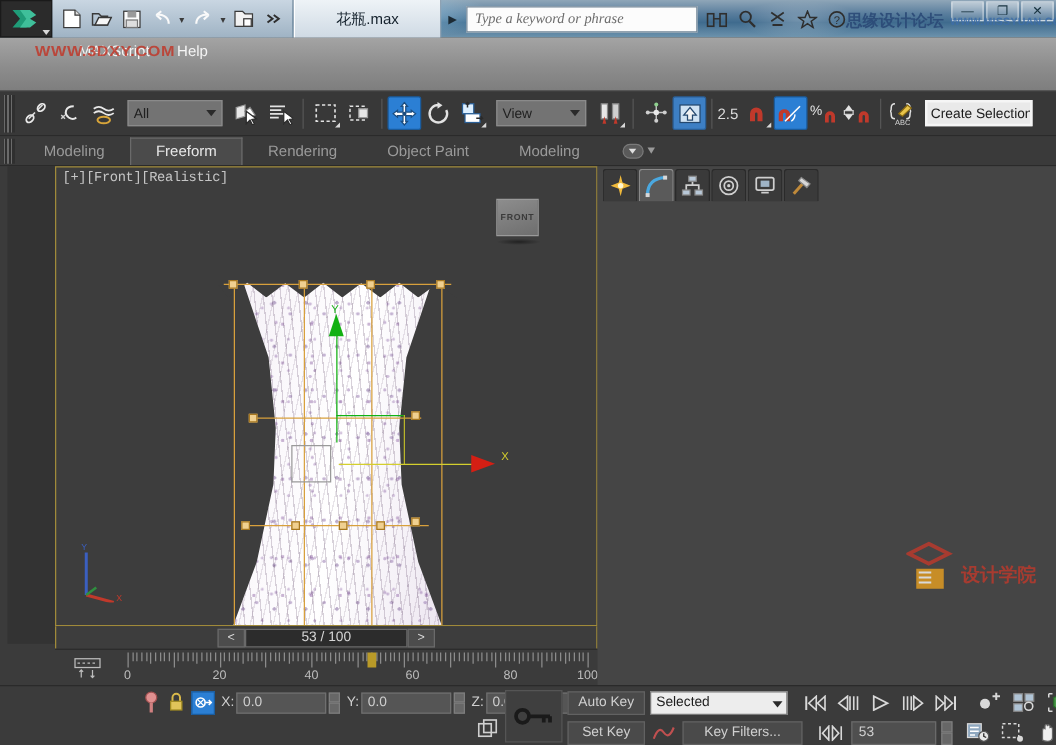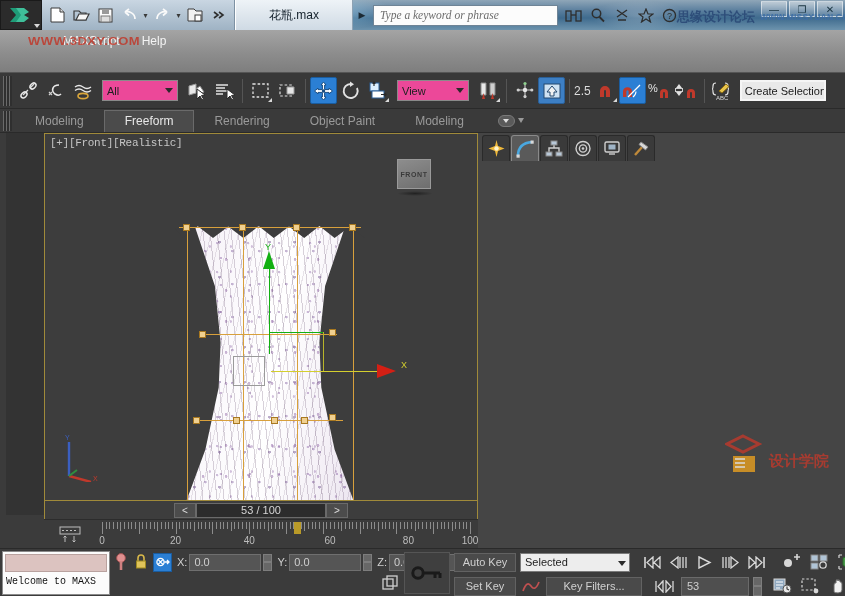--- a/index.html
+++ b/index.html
@@ -84,21 +84,21 @@
     display:flex; align-items:center;
   }
   .grip{ width:9px; height:30px; margin:0 3px;
          background:repeating-linear-gradient(90deg,#6a6a6a 0 1px,#2f2f2f 1px 3px);}
   .tbtn{ width:27px; height:27px; display:flex; align-items:center; justify-content:center;
          border:1px solid transparent; border-radius:2px; position:relative; }
   .tbtn.on{ background:#2b7fd4; border-color:#1a5c9e; }
   .tbtn.onlite{ background:#3d7fc4; border-color:#2a5f97; }
   .tsep{ width:1px; height:24px; background:#555; margin:0 4px; }
   .tdrop{
-    height:21px; background:#ec4899; border:1px solid #8a8a8a; color:#202020;
+    height:21px; background:#737373; border:1px solid #8a8a8a; color:#202020;
     font-size:11px; display:flex; align-items:center; padding:0 4px; position:relative;
   }
   .tdrop .cv{ position:absolute; right:4px; top:7px; border-left:4px solid transparent;
               border-right:4px solid transparent; border-top:5px solid #2a2a2a; }
   .corner{ position:absolute; right:1px; bottom:1px; width:0;height:0;
            border-left:4px solid transparent; border-bottom:4px solid #d8d8d8;}
   .createsel{
     height:21px; background:#e9e9e9; border:2px solid #f5f5f5; color:#1a1a1a;
     font-size:11px; display:flex; align-items:center; padding:0 3px; white-space:nowrap; overflow:hidden;
   }
@@ -767,24 +767,20 @@
     <svg width="110" height="44" viewBox="0 0 110 44">
       <path d="M18 4 L34 12 L18 20 L2 12 Z" fill="none" stroke="#c0392b" stroke-width="3"></path>
       <path d="M8 24 H30 V40 H8 Z" fill="#e8a020"></path>
       <path d="M10 27 H20 M10 31 H20 M10 35 H20" stroke="#fff" stroke-width="1.6"></path>
       <text x="44" y="34" font-size="15" fill="#c0392b" font-family="sans-serif" font-weight="bold">设计学院</text>
     </svg>
   </div>
 </div>
 
 <div id="statusbar">
-  <div id="taskbtn">
-    <div class="swatch"></div>
-    <div class="tlabel2">Welcome to MAXS</div>
-  </div>
 
   <div id="coordrow">
     <svg width="16" height="20" viewBox="0 0 16 20">
       <circle cx="8" cy="6" r="4.4" fill="#e09090" stroke="#a05050"></circle>
       <path d="M8 10 V18" stroke="#d08080" stroke-width="2.6"></path>
     </svg>
     <svg width="14" height="18" viewBox="0 0 14 18">
       <path d="M4 8 V5 A3 3 0 0 1 10 5 V8" fill="none" stroke="#d8b84a" stroke-width="1.6"></path>
       <rect x="2.5" y="8" width="9" height="7" fill="#e0c45a" stroke="#a08a20"></rect>
     </svg>

